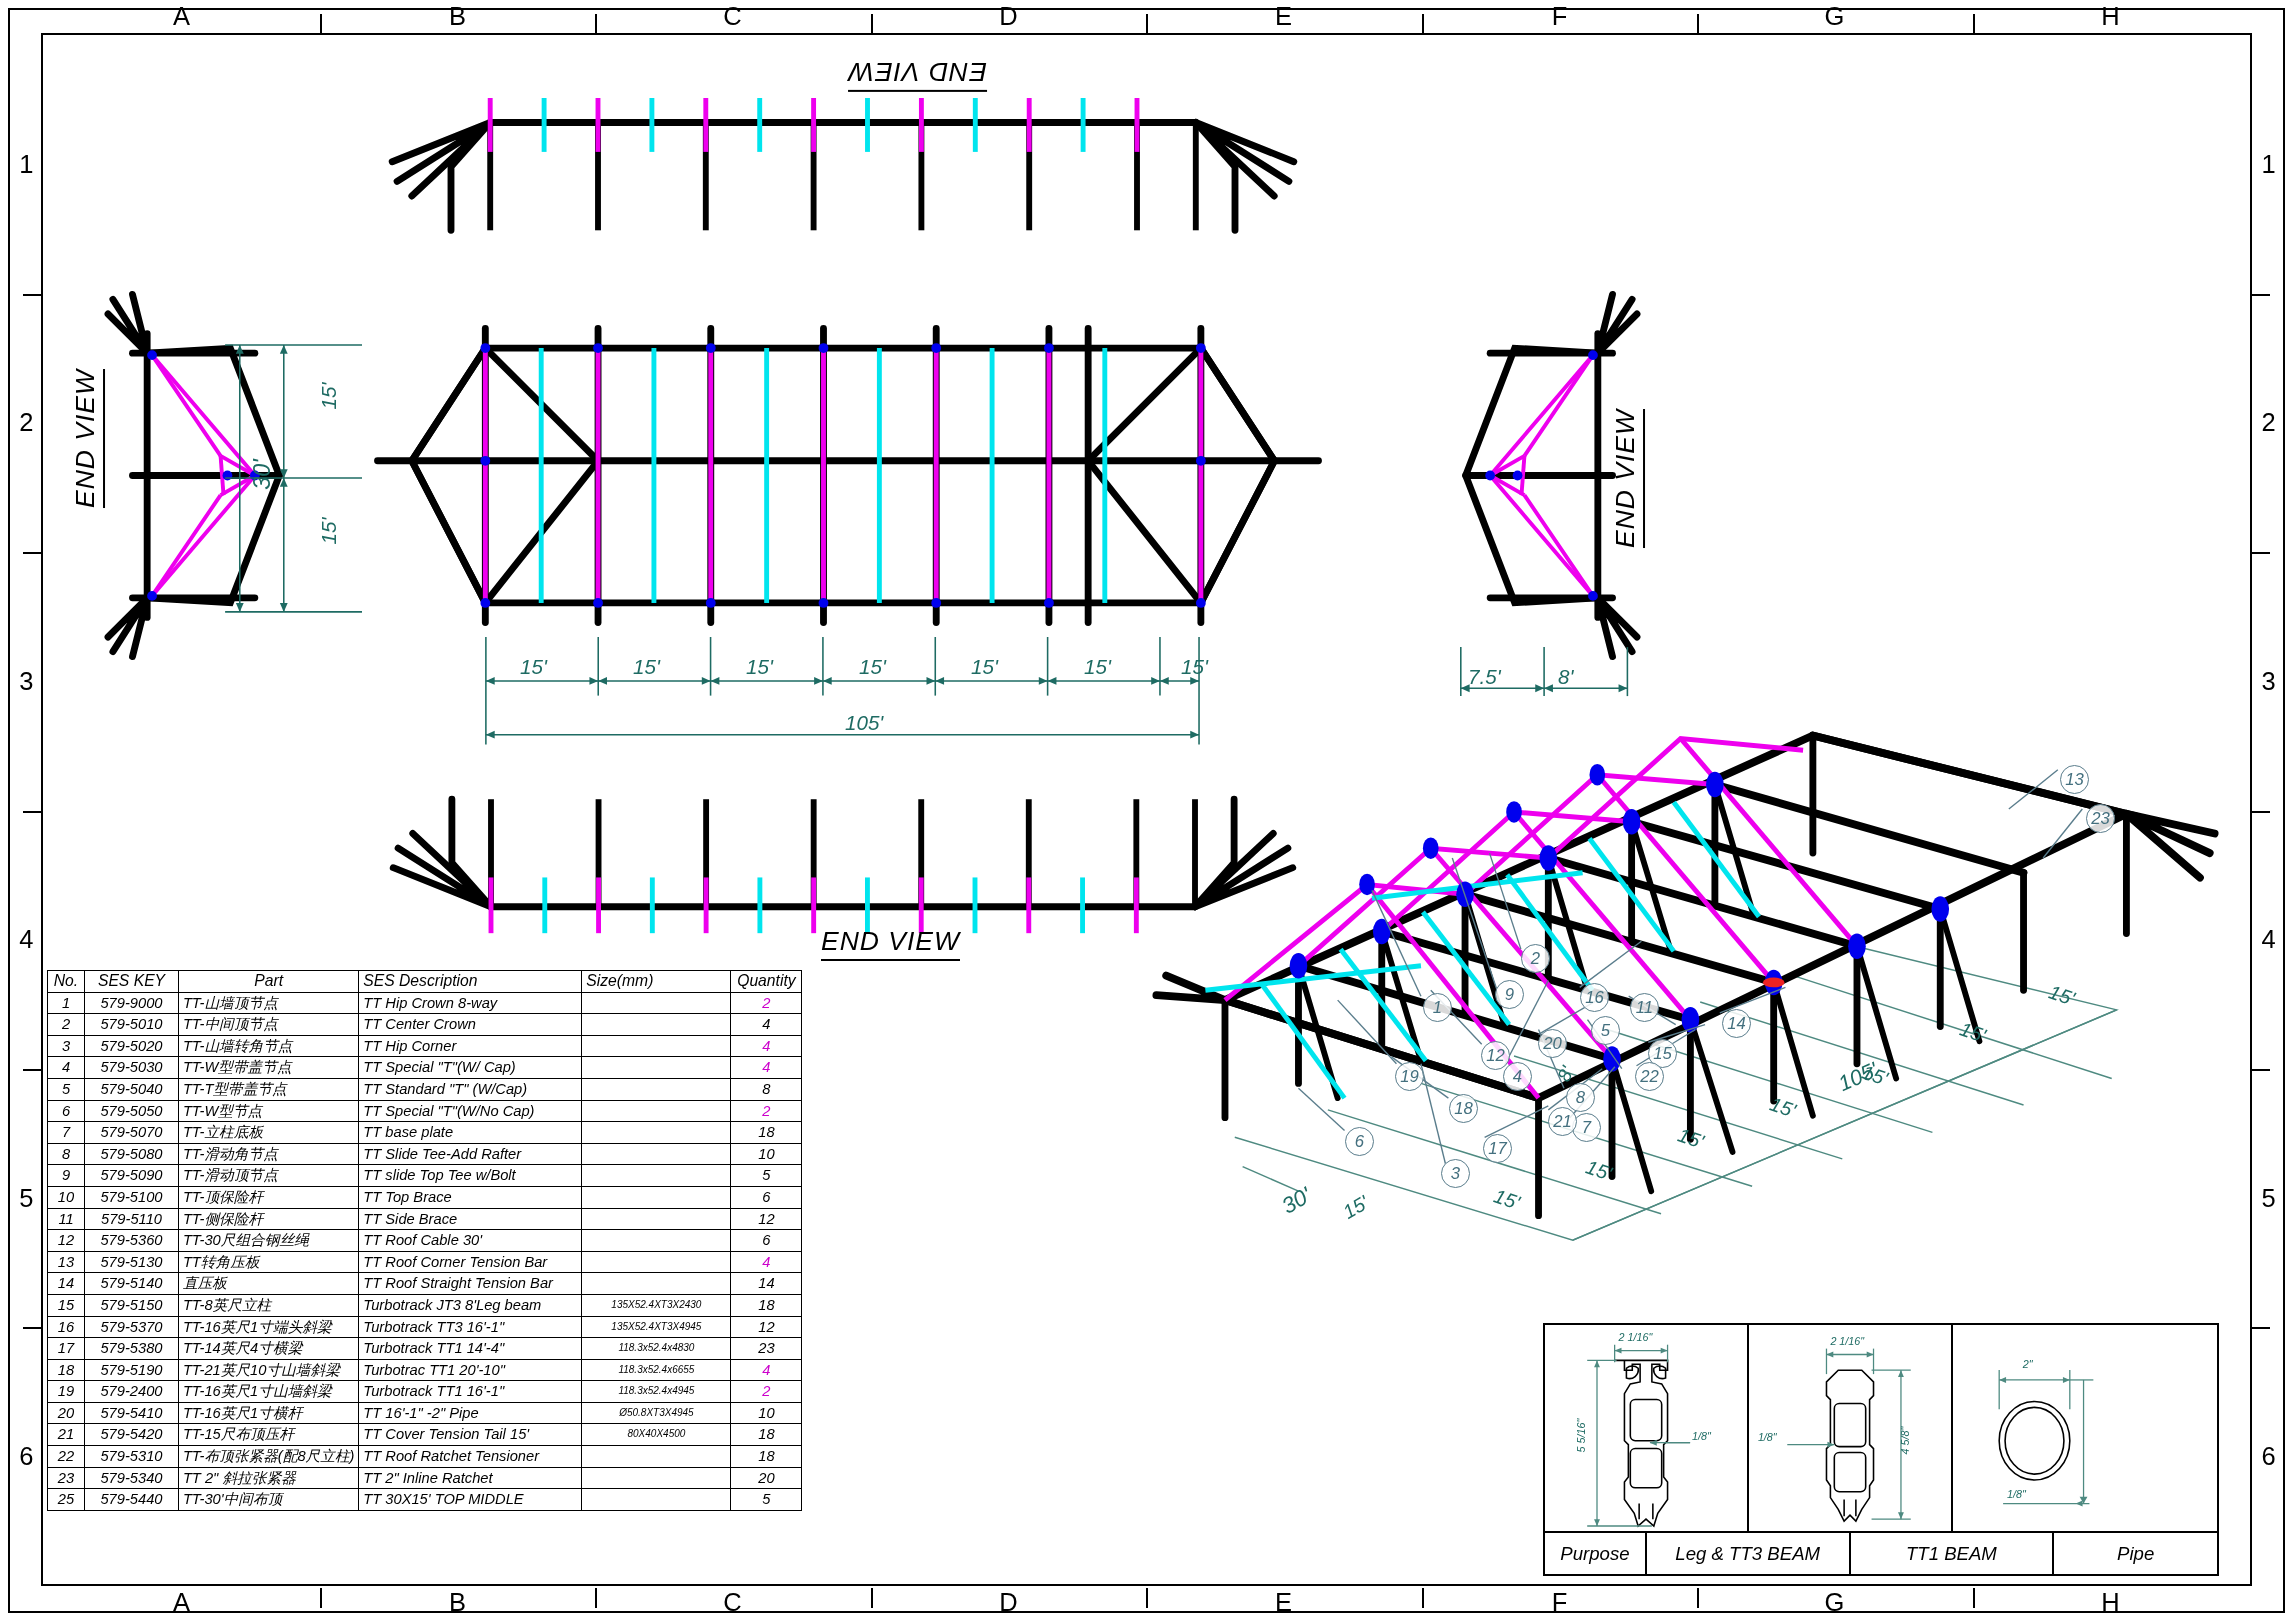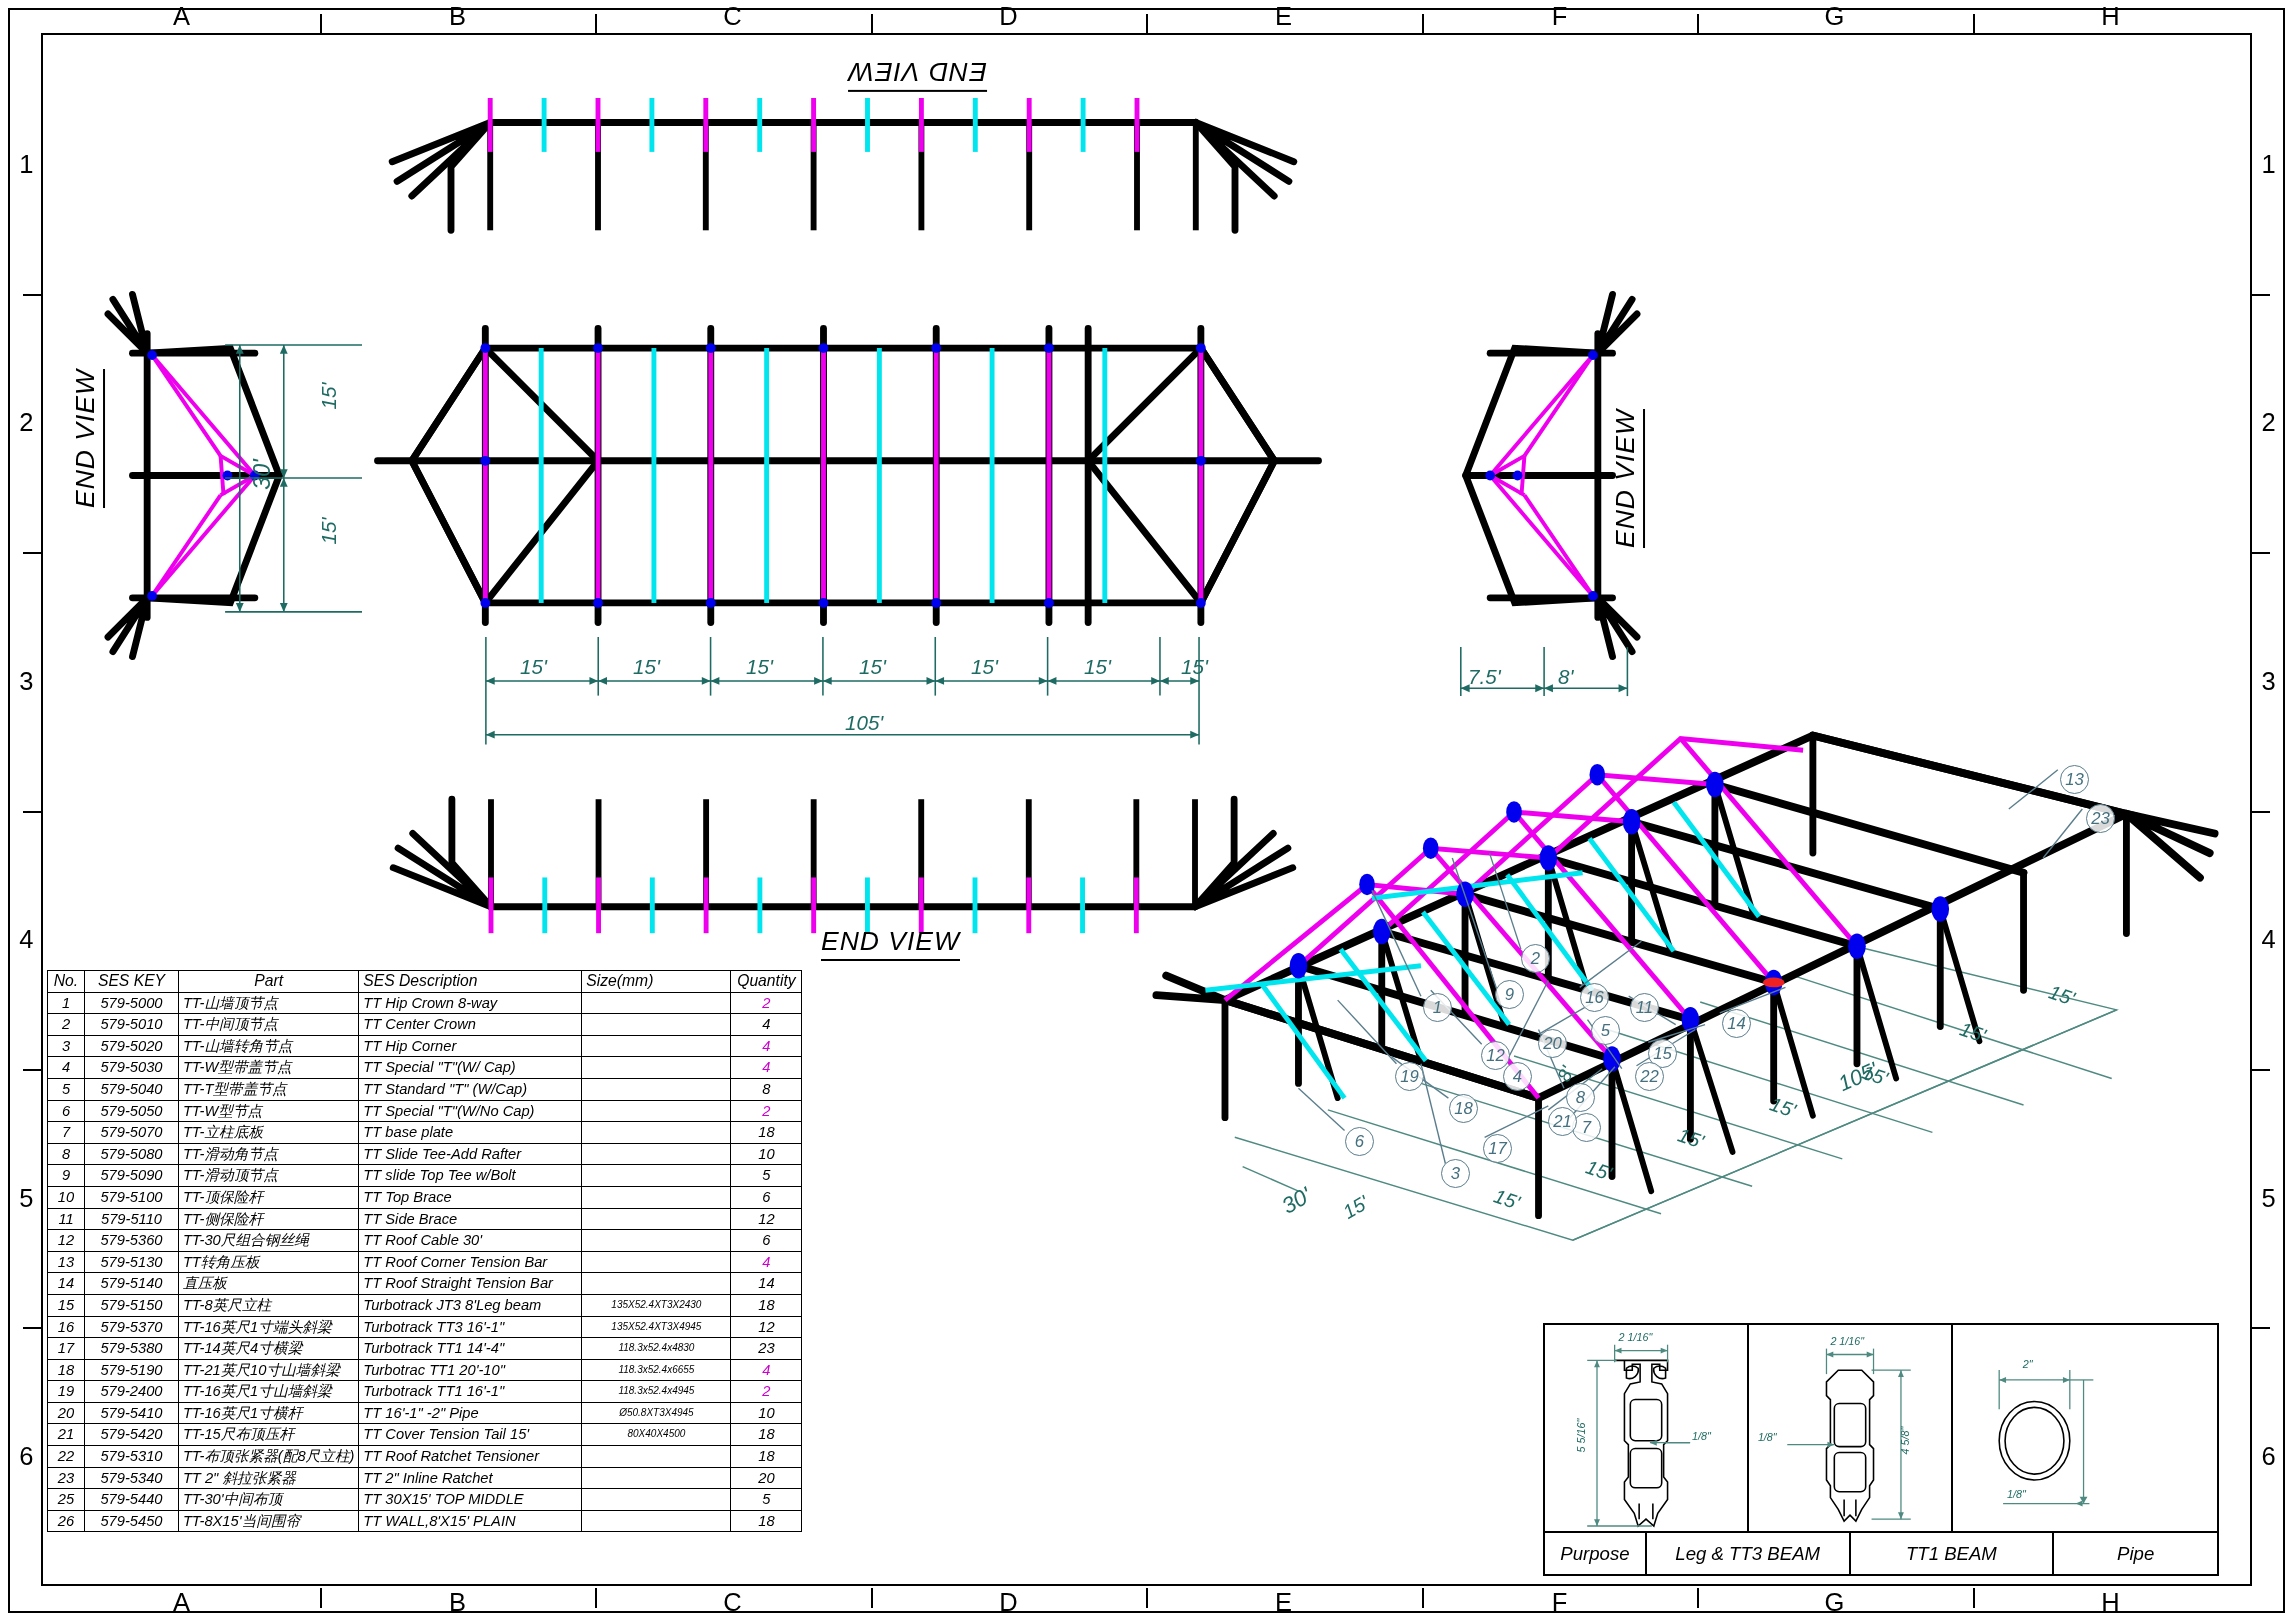--- a/index.html
+++ b/index.html
@@ -609,21 +609,21 @@
         <th class="c-key">SES KEY</th>
         <th class="c-part" style="text-align:center;">Part</th>
         <th class="c-desc" style="text-align:left;">SES Description</th>
         <th class="c-size" style="text-align:left;">Size(mm)</th>
         <th class="c-qty">Quantity</th>
       </tr>
     </thead>
     <tbody id="parts-body">
         <tr>
           <td class="c-no">1</td>
-          <td class="c-key">579-5000</td>
+          <td class="c-key">579-9000</td>
           <td class="c-part">TT-山墙顶节点</td>
           <td class="c-desc">TT Hip Crown 8-way</td>
           <td class="c-size"></td>
           <td class="c-qty qty-hi">2</td>
         </tr>
         <tr>
           <td class="c-no">2</td>
           <td class="c-key">579-5010</td>
           <td class="c-part">TT-中间顶节点</td>
           <td class="c-desc">TT Center Crown</td>
@@ -798,28 +798,20 @@
           <td class="c-size"></td>
           <td class="c-qty">20</td>
         </tr>
         <tr>
           <td class="c-no">25</td>
           <td class="c-key">579-5440</td>
           <td class="c-part">TT-30'中间布顶</td>
           <td class="c-desc">TT 30X15' TOP MIDDLE</td>
           <td class="c-size"></td>
           <td class="c-qty">5</td>
-        </tr>
-        <tr>
-          <td class="c-no">26</td>
-          <td class="c-key">579-5450</td>
-          <td class="c-part">TT-8X15'当间围帘</td>
-          <td class="c-desc">TT WALL,8'X15' PLAIN</td>
-          <td class="c-size"></td>
-          <td class="c-qty">18</td>
         </tr>
       </tbody>
   </table>
 
   <div class="profile-block">
     <div class="profile-rowtop">
 
       <div class="pcell pc-a">
         <svg width="196" height="206" viewBox="0 0 200 210">
           <g stroke="#000" stroke-width="1.6" fill="none">

